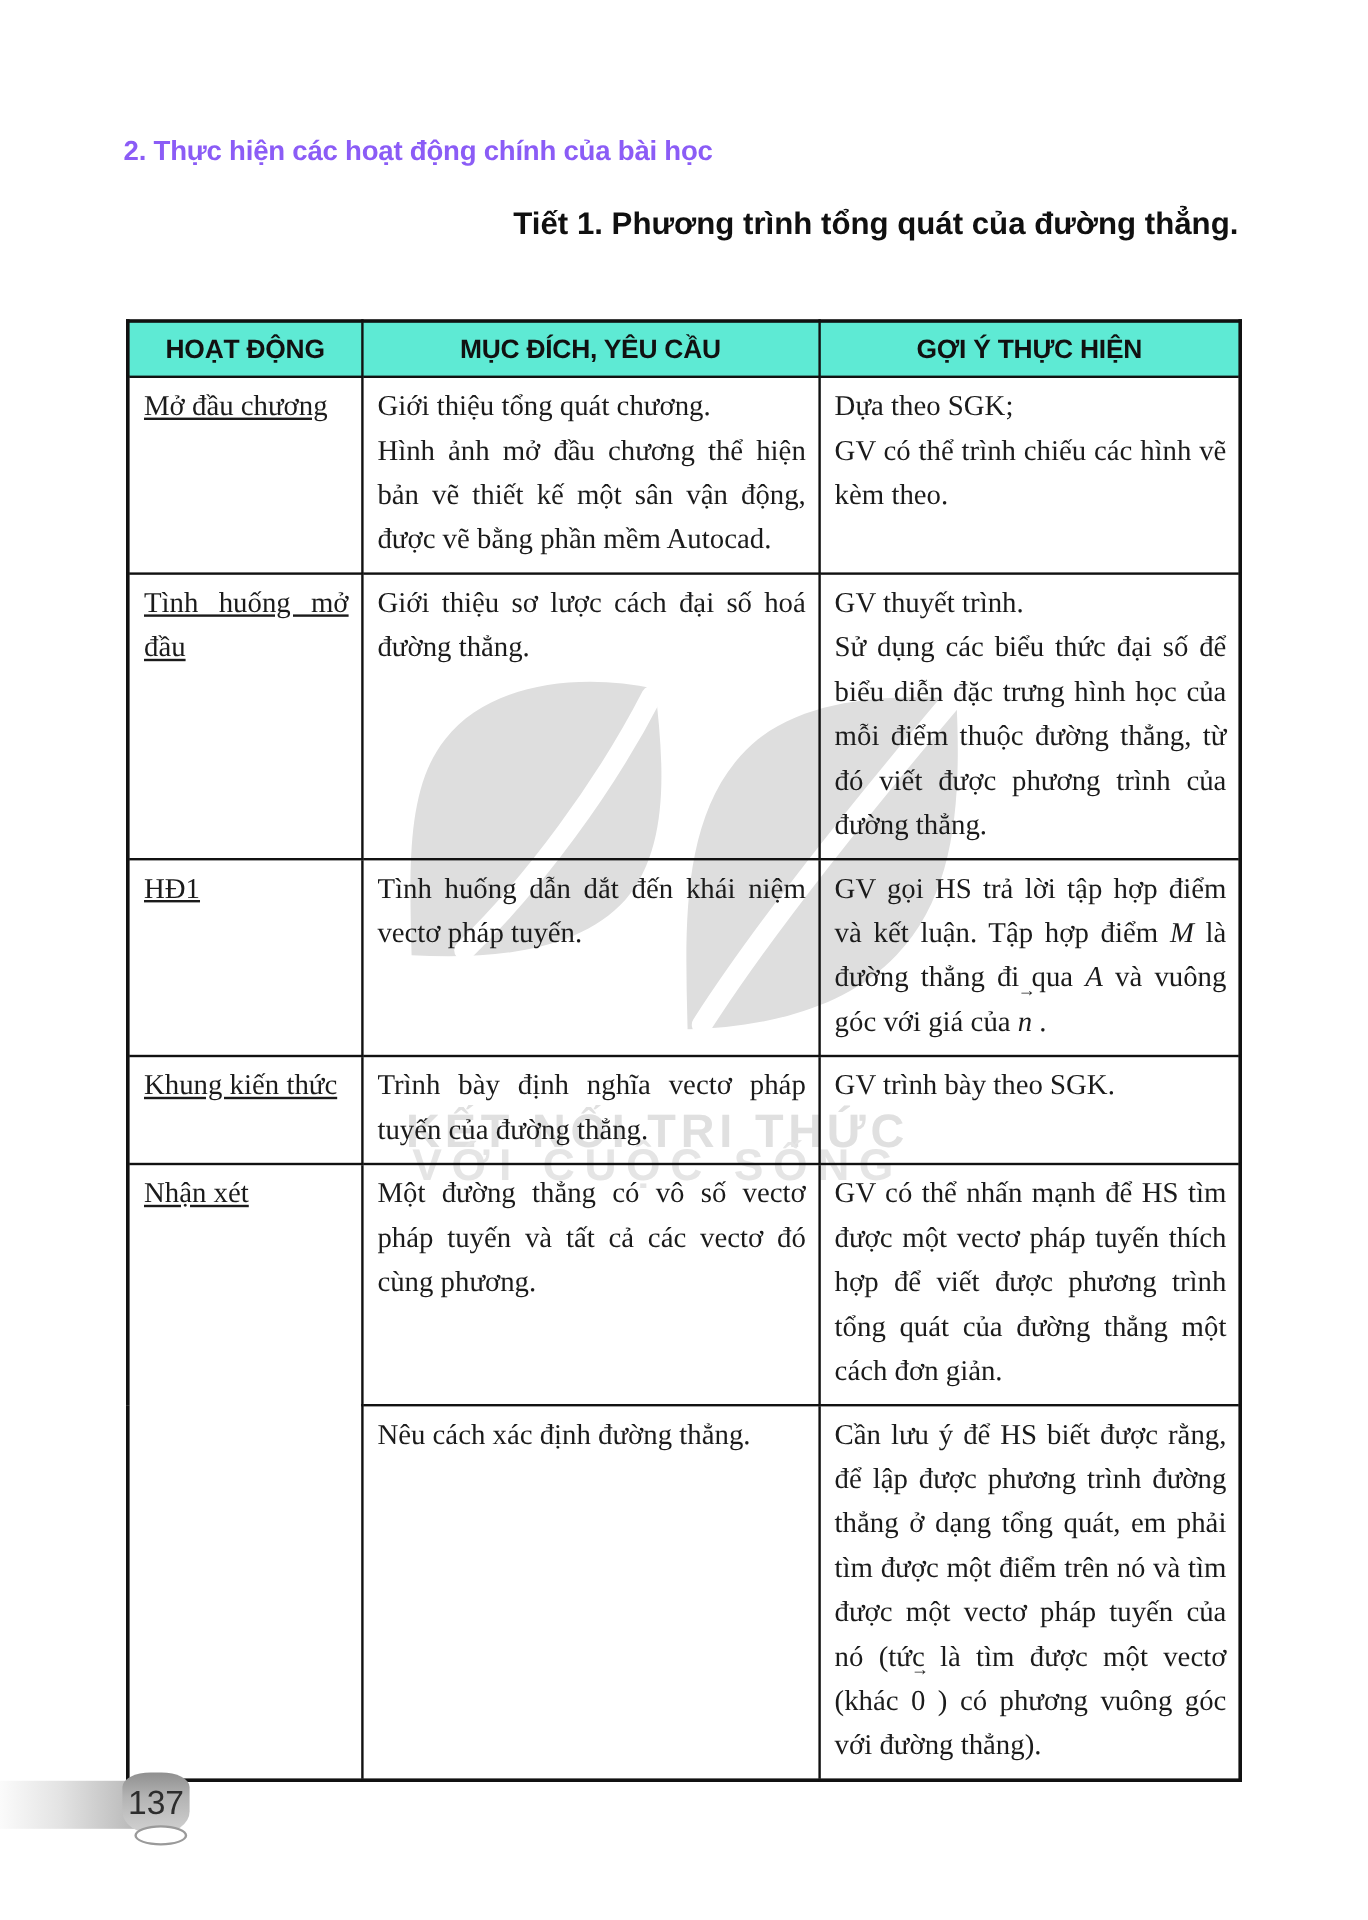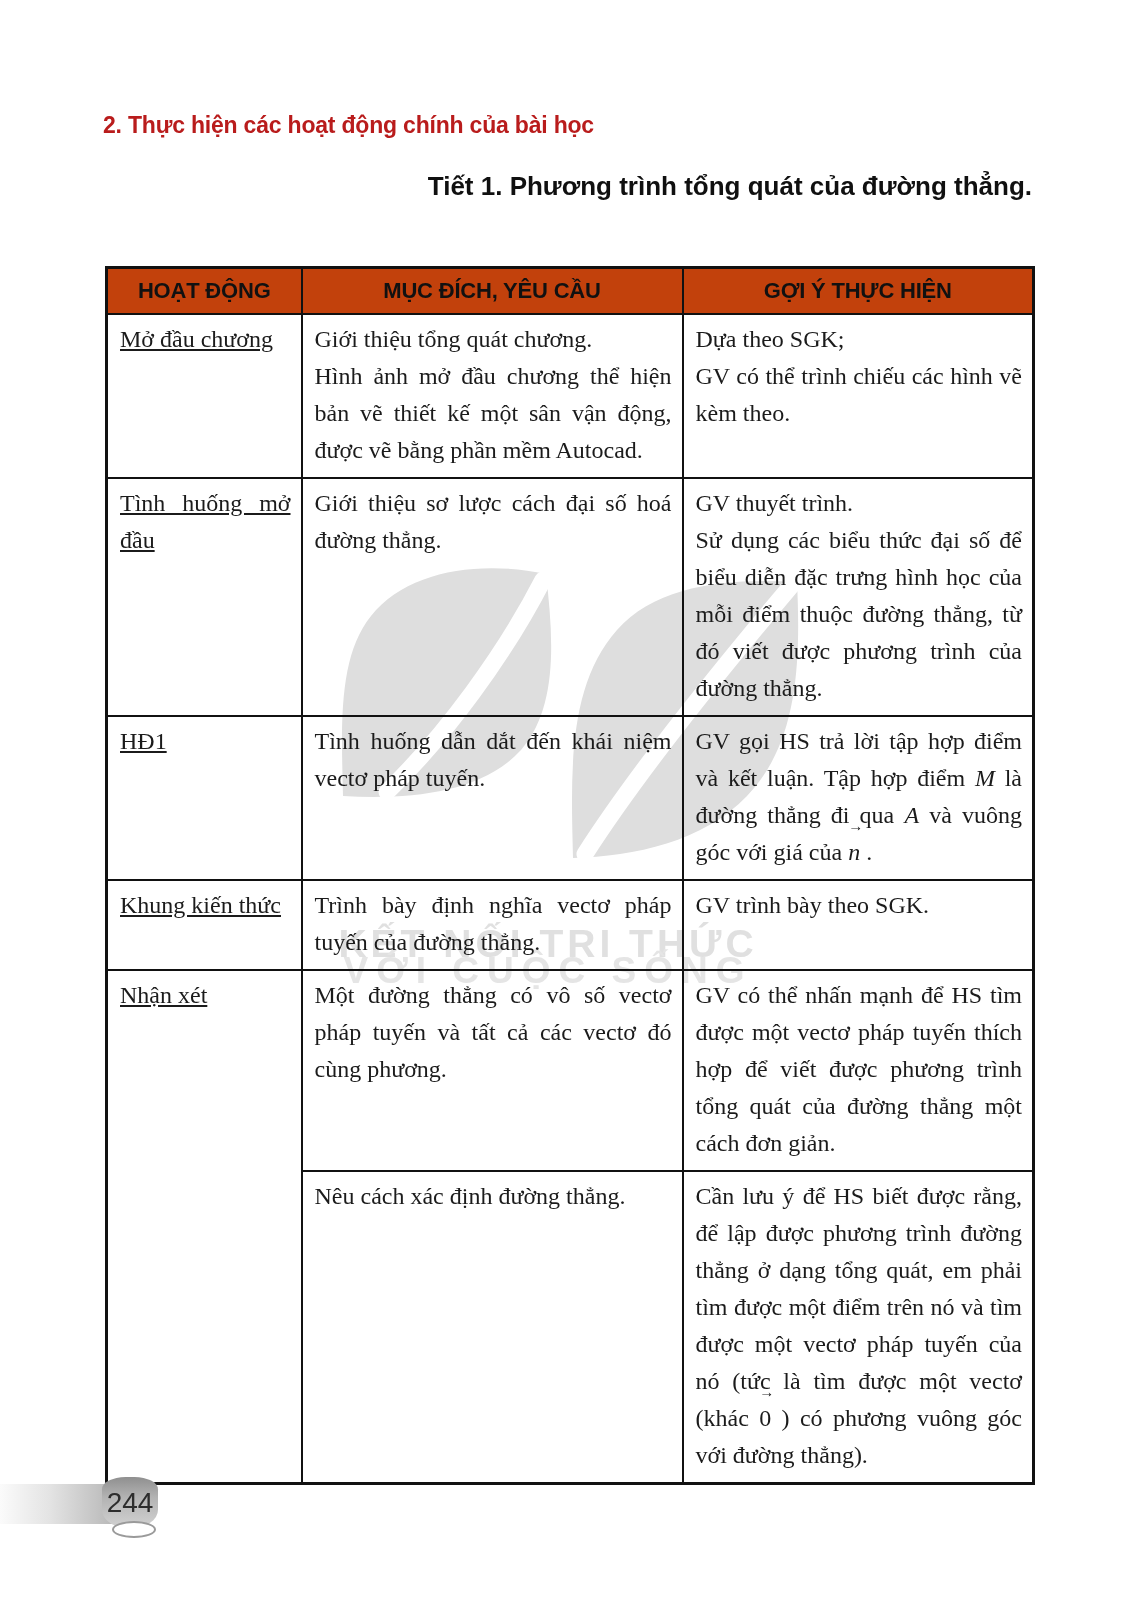--- a/index.html
+++ b/index.html
@@ -6,21 +6,21 @@
   .page {
     position:relative; width:1140px; height:1600px; margin:0 auto;
     background:#ffffff; overflow:hidden;
     font-family:"Liberation Serif","DejaVu Serif",serif; color:#1b1b1b;
   }
 
   
   .section-heading {
     position:absolute; left:103px; top:112px;
     font-family:"Liberation Sans","DejaVu Sans",sans-serif;
-    font-weight:bold; font-size:23px; color:#b91c1c; letter-spacing:-0.2px;
+    font-weight:bold; font-size:23px; color:#8b5cf6; letter-spacing:-0.2px;
   }
   .lesson-title {
     position:absolute; left:105px; top:166px; width:927px;
     text-align:right; font-family:"Liberation Sans","DejaVu Sans",sans-serif;
     font-weight:bold; font-size:26px; line-height:41px; color:#101010;
   }
 
   
   .wm-logo { position:absolute; left:333px; top:558px; z-index:0; }
   .wm-text {
@@ -32,21 +32,21 @@
   .wm-line2 { top:950px; font-size:37px; letter-spacing:8px; color:#e5e5e5; }
 
   
   table.activity-table {
     position:absolute; left:105px; top:266px; width:927px; z-index:1;
     border-collapse:collapse; table-layout:fixed; background:transparent;
     border:3px solid #111;
   }
   .activity-table th, .activity-table td { border:2px solid #111; }
   .activity-table th {
-    background:#c2410c; height:40px; padding:2px 4px;
+    background:#5eead4; height:40px; padding:2px 4px;
     font-family:"Liberation Sans","DejaVu Sans",sans-serif;
     font-weight:bold; font-size:22px; color:#111;
     text-align:center; vertical-align:middle; letter-spacing:-0.2px;
   }
   .activity-table td {
     padding:6px 10px 8px 12px; vertical-align:top;
     font-size:24px; line-height:37px; text-align:justify;
   }
   .activity-table td p { margin:0; }
   .col-activity { text-align:justify;text-decoration:underline; }
@@ -179,15 +179,15 @@
           <td class="col-suggestion">
             <p><span>Cần lưu ý để HS biết được rằng, để lập được phương trình đường thẳng ở dạng tổng quát, em phải tìm được một điểm trên nó và tìm được một vectơ pháp tuyến của nó (tức là tìm được một vectơ (khác </span><span class="vec">0</span><span> ) có phương vuông góc với đường thẳng).</span></p>
           </td>
         </tr>
       </tbody>
   </table>
 
   <div class="ribbon-band"></div>
   <div class="ribbon-curl"></div>
   <div class="ribbon-ellipse"></div>
-  <div class="page-number">244</div>
+  <div class="page-number">137</div>
 
 </div>
 
 </body></html>

